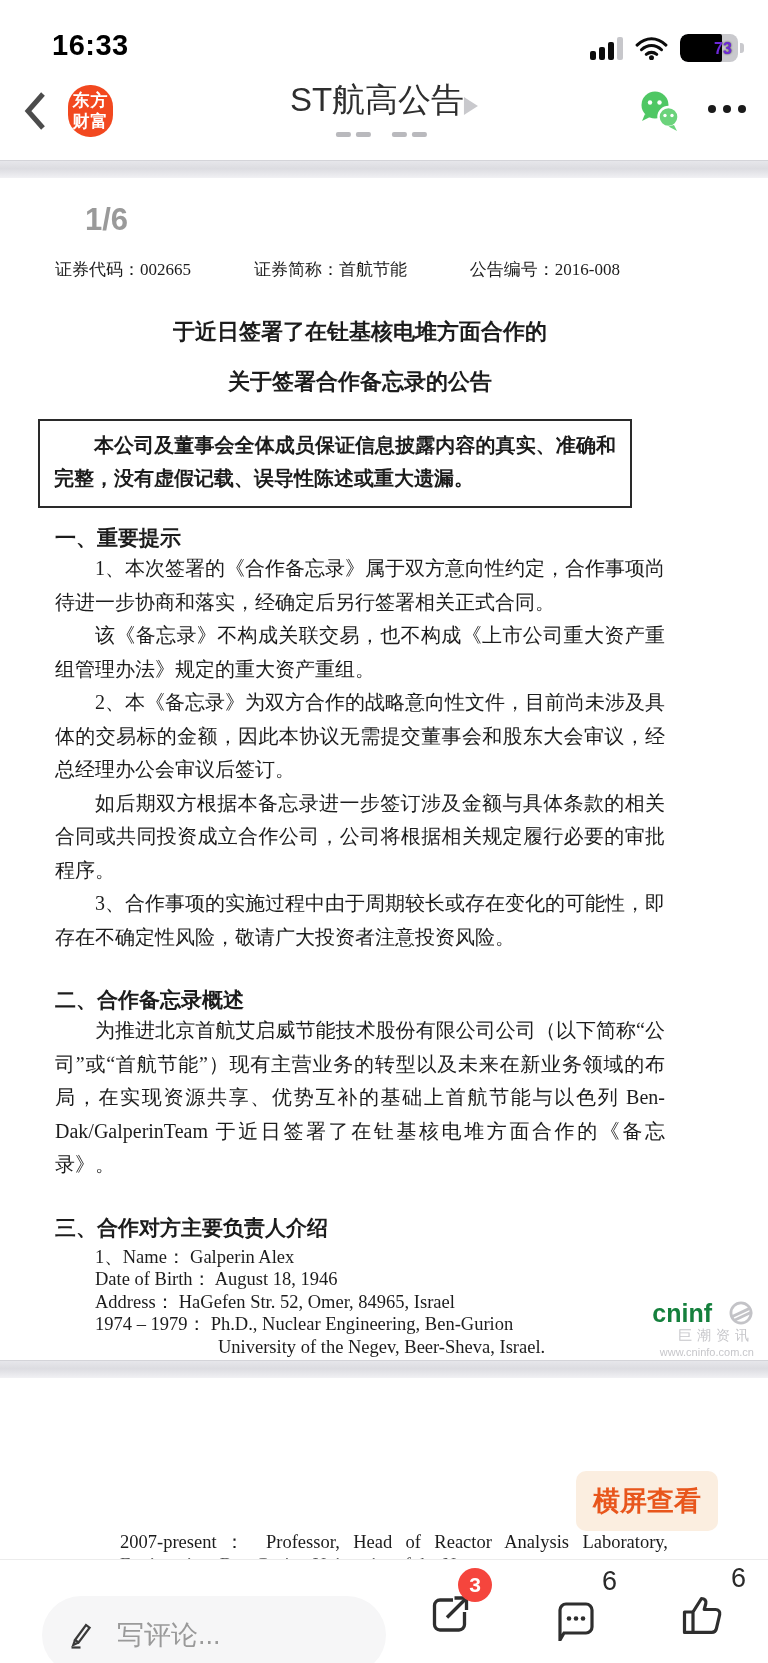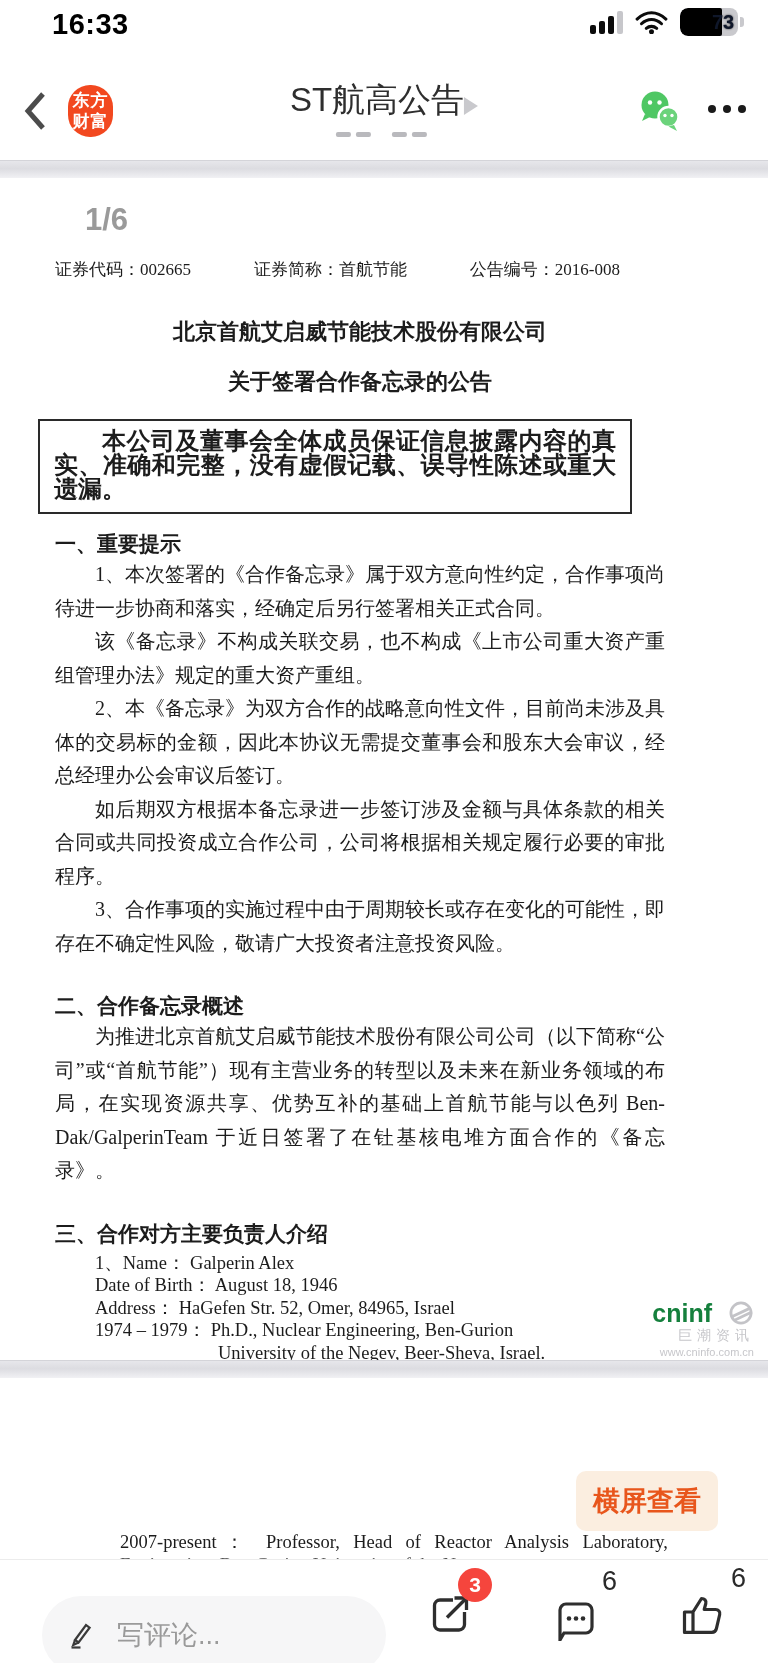--- a/index.html
+++ b/index.html
@@ -1,33 +1,33 @@
 <!DOCTYPE html>
 <html><head>
 <meta charset="utf-8">
 <style>
   * { margin:0; padding:0; box-sizing:border-box; }
   html,body { background:#fff; }
   .screen{ width:768px; height:1663px; position:relative; overflow:hidden; background:#fff;
            font-family:"Liberation Sans","DejaVu Sans",sans-serif; }
 
   
-  .status-bar{ height:62px; display:flex; justify-content:space-between; align-items:flex-start;
+  .status-bar{ height:62px; display:flex; justify-content:space-between; align-items:flex-end;
                padding:8px 30px 0 52px; }
   .status-time{ font-size:29px; font-weight:700; color:#000; letter-spacing:.5px; }
   .status-icons{ display:flex; align-items:center; gap:12px; }
   .signal{ display:flex; align-items:flex-end; gap:3px; }
   .signal i{ display:block; width:6px; border-radius:2px; background:#0c0c0c; }
   .signal i:nth-child(1){ height:9px; } .signal i:nth-child(2){ height:13px; }
   .signal i:nth-child(3){ height:18px; } .signal i:nth-child(4){ height:23px; background:#c7c7cb; }
   .battery{ position:relative; width:58px; height:28px; }
   .batt-body{ position:absolute; inset:0; background:#c9c9cd; border-radius:8px; overflow:hidden; }
   .batt-fill{ position:absolute; left:0; top:0; bottom:0; width:73%; background:#000; border-radius:8px 2px 2px 8px; }
   .batt-num{ position:absolute; left:0; right:4px; top:1px; bottom:0; display:flex; align-items:center; justify-content:center;
-             color:#0f172a; font-size:20px; font-weight:800; text-shadow:0 0 2px rgba(0,0,0,.8);padding-left:32px; }
+             color:#6d28d9; font-size:16px; font-weight:800; text-shadow:0 0 2px rgba(0,0,0,.8);padding-left:32px; }
   .batt-cap{ position:absolute; right:-6px; top:9px; width:4px; height:10px; border-radius:0 3px 3px 0; background:#c9c9cd; }
 
   
   .header{ height:98px; position:relative; display:flex; align-items:center; padding:0 22px; }
   .back{ width:42px; display:flex; align-items:center; }
   .logo{ width:45px; height:52px; background:#f2481f; border-radius:22px; margin-left:4px;
          display:flex; flex-direction:column; align-items:center; justify-content:center; }
   .logo span{ color:#fff; font-size:17px; font-weight:800; line-height:21px; letter-spacing:1px; }
   .title-wrap{ position:absolute; left:50%; transform:translateX(-50%); top:16px;
                display:flex; flex-direction:column; align-items:center; }
@@ -48,21 +48,21 @@
   
   .doc{ height:1182px; overflow:hidden; position:relative; padding:24px 103px 0 55px;
         font-family:"Liberation Serif","DejaVu Serif",serif; color:#1c1c1c; }
   .page-indicator{ font-family:"Liberation Sans","DejaVu Sans",sans-serif; font-size:31px; font-weight:800;
                    color:#9a9a9a; margin-left:30px; }
   .meta-row{ display:flex; justify-content:space-between; width:565px; margin-top:20px; font-size:17px; }
   .doc-title{ text-align:center; font-size:22px; font-weight:700; margin-top:36px;
               font-family:"Liberation Sans","DejaVu Sans",sans-serif; }
   .doc-title.second{ margin-top:20px; }
   .notice-box{ margin:22px 33px 0 -17px; border:2px solid #2a2a2a; padding:8px 14px 11px 14px;
-               font-weight:700; font-size:24px; line-height:24px; text-indent:2em; text-align:justify; }
+               font-weight:700; font-size:20px; line-height:33px; text-indent:2em; text-align:justify; }
   .sec-heading{ font-size:21px; font-weight:700; margin-top:16px;
                 font-family:"Liberation Sans","DejaVu Sans",sans-serif; }
   .sec-heading.gap2{ margin-top:32px; }
   .para{ font-size:20px; line-height:33.5px; text-indent:2em; text-align:justify; }
   .person{ margin-left:40px; margin-top:4px; font-size:18.5px; line-height:22.5px; }
   .person .indent{ margin-left:123px; }
 
   .watermark{ position:absolute; top:1122px; right:14px; text-align:right;
               font-family:"Liberation Sans","DejaVu Sans",sans-serif; color:#c6c6ca; }
   .wm-brand{ display:flex; justify-content:flex-end; align-items:center; gap:16px;
@@ -179,21 +179,21 @@
 
   <div class="doc">
     <div class="page-indicator">1/6</div>
 
     <div class="meta-row">
       <span>证券代码：002665</span>
       <span>证券简称：首航节能</span>
       <span>公告编号：2016-008</span>
     </div>
 
-    <div class="doc-title">北京首航艾启威节能技术股份有限公司</div>
+    <div class="doc-title">于近日签署了在钍基核电堆方面合作的</div>
     <div class="doc-title second">关于签署合作备忘录的公告</div>
 
     <div class="notice-box">本公司及董事会全体成员保证信息披露内容的真实、准确和完整，没有虚假记载、误导性陈述或重大遗漏。</div>
 
     <div class="sec-heading">一、重要提示</div>
     <p class="para">1、本次签署的《合作备忘录》属于双方意向性约定，合作事项尚待进一步协商和落实，经确定后另行签署相关正式合同。</p>
     <p class="para">该《备忘录》不构成关联交易，也不构成《上市公司重大资产重组管理办法》规定的重大资产重组。</p>
     <p class="para">2、本《备忘录》为双方合作的战略意向性文件，目前尚未涉及具体的交易标的金额，因此本协议无需提交董事会和股东大会审议，经总经理办公会审议后签订。</p>
     <p class="para">如后期双方根据本备忘录进一步签订涉及金额与具体条款的相关合同或共同投资成立合作公司，公司将根据相关规定履行必要的审批程序。</p>
     <p class="para">3、合作事项的实施过程中由于周期较长或存在变化的可能性，即存在不确定性风险，敬请广大投资者注意投资风险。</p>

